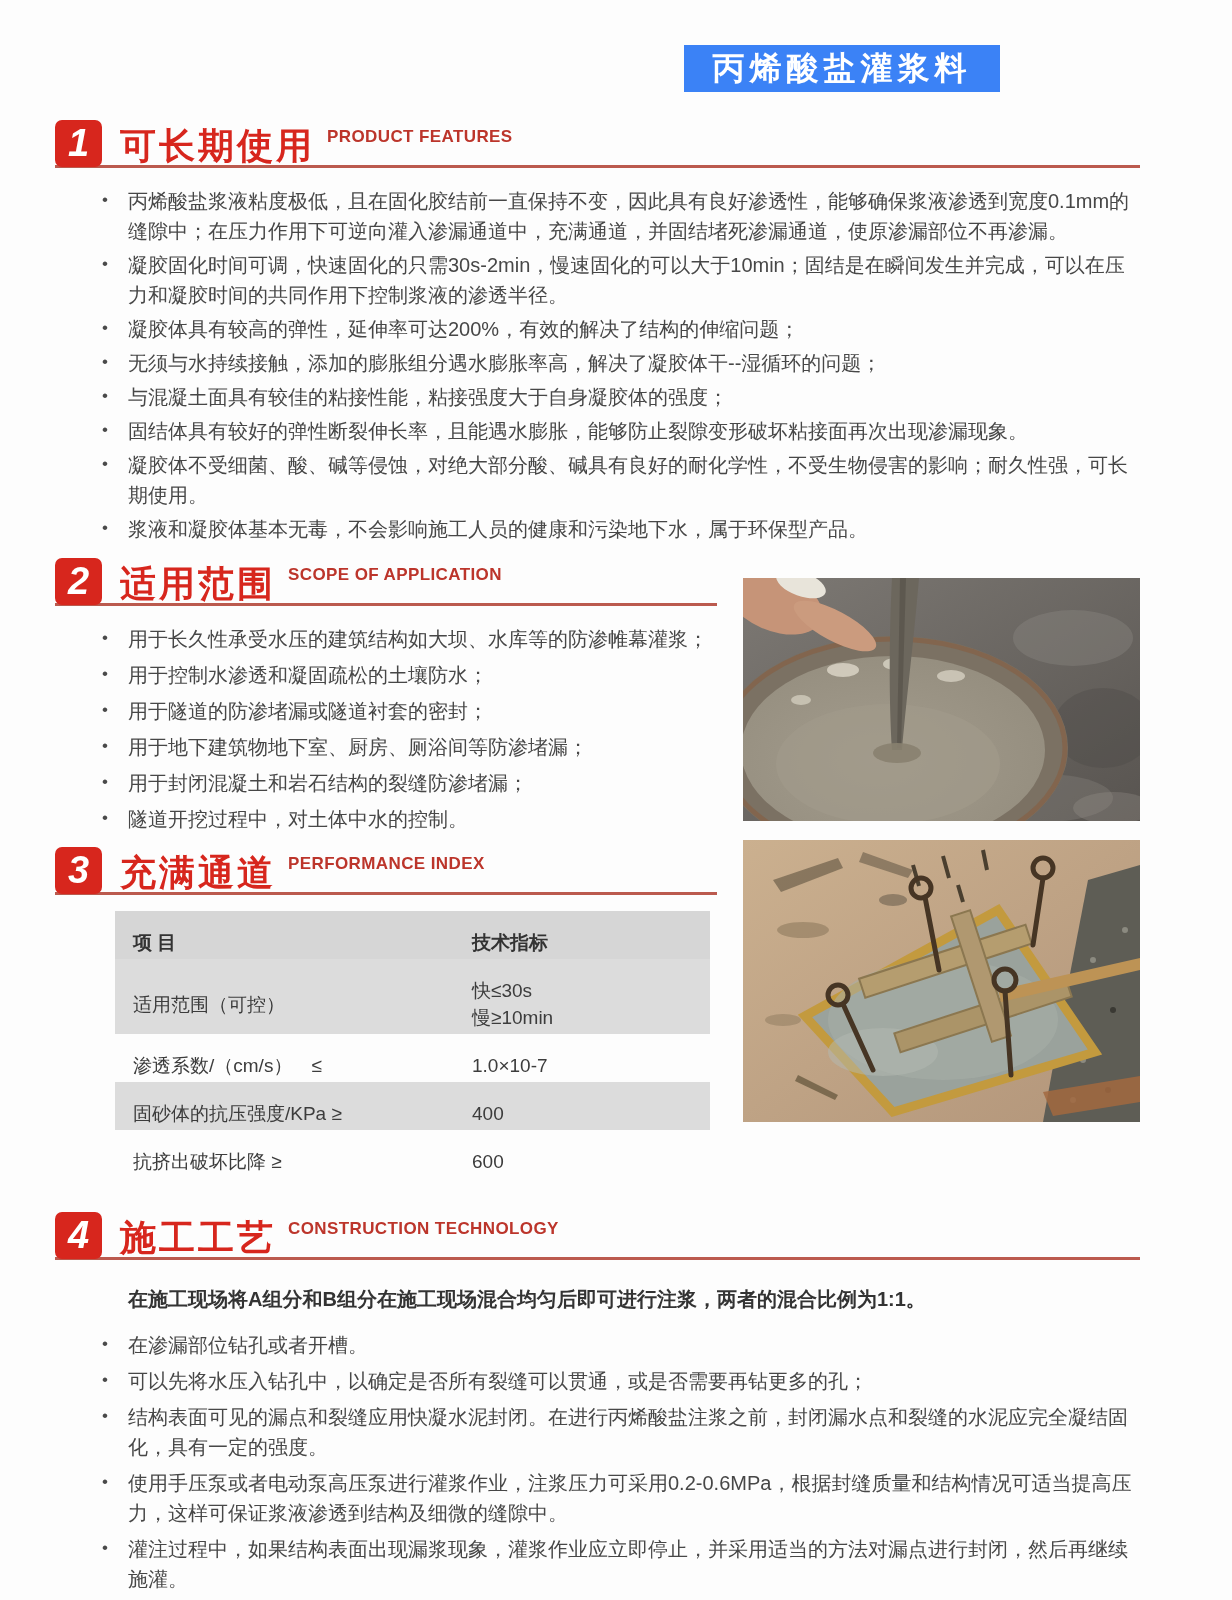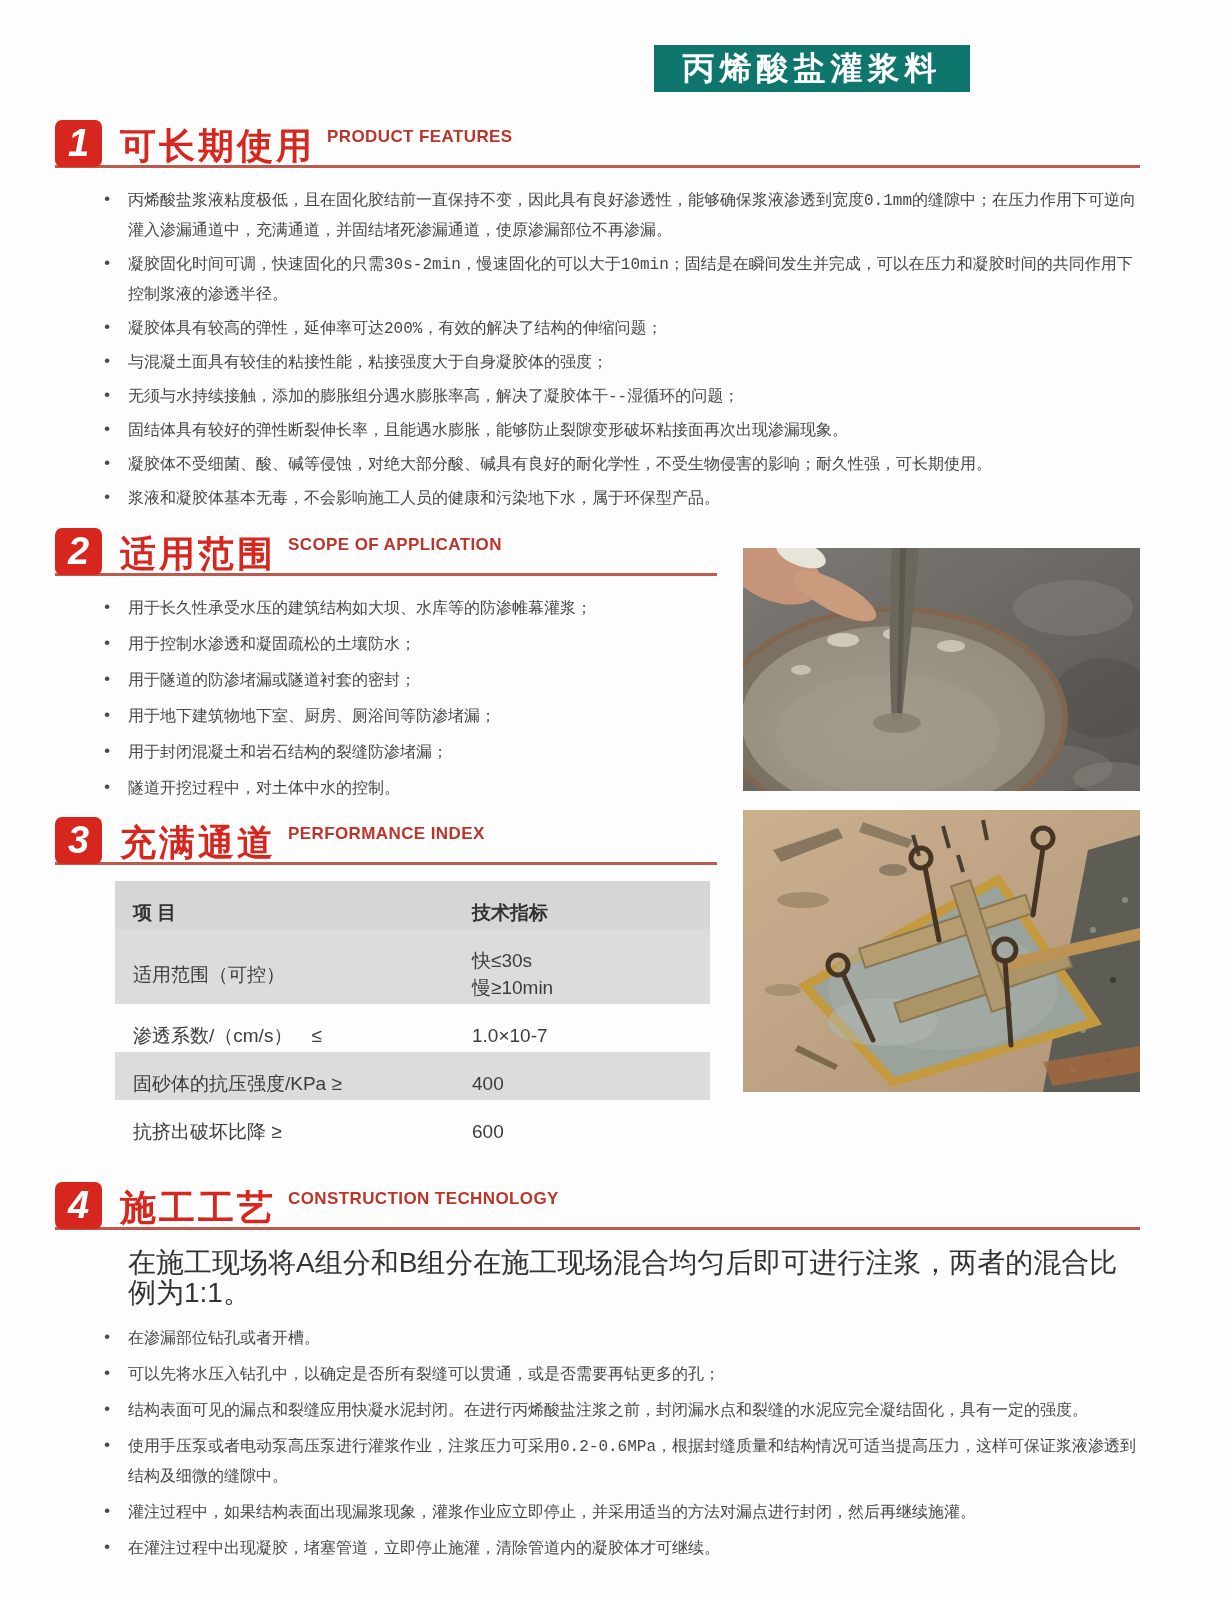--- a/index.html
+++ b/index.html
@@ -1,32 +1,32 @@
 <!DOCTYPE html>
 <html><head>
 <meta charset="utf-8">
 <style>
   html,body{margin:0;padding:0;background:#ffffff;}
   .page{position:relative;width:1232px;height:1600px;background:#fdfdfd;overflow:hidden;
         font-family:"Liberation Sans","DejaVu Sans",sans-serif;color:#474747;}
   
-  .banner{position:absolute;left:654px;top:45px;width:316px;height:47px;background:#0f766e;
+  .banner{position:absolute;left:684px;top:45px;width:316px;height:47px;background:#3b82f6;
           color:#ffffff;font-size:32px;font-weight:700;letter-spacing:5px;
           display:flex;align-items:center;justify-content:center;}
   .content{padding:0 92px 0 55px;}
   
   .sec-header{display:flex;align-items:flex-end;border-bottom:3px solid #bb5a4e;position:relative;}
   .badge{flex:0 0 auto;width:47px;height:47px;background:#d7261d;border-radius:7px;color:#ffffff;
          font-size:38px;font-weight:800;font-style:italic;line-height:47px;text-align:center;
          margin-bottom:-2px;}
   .zh{font-size:36px;font-weight:700;color:#d7261d;letter-spacing:3px;margin-left:18px;line-height:1.05;}
   .en{font-size:17px;font-weight:700;color:#bc352b;margin-left:12px;padding-bottom:18px;letter-spacing:0.4px;}
   
   .bullets{list-style:none;margin:18px 0 0 0;padding:0 0 0 73px;}
-  .bullets li{position:relative;font-size:16px;line-height:30px;margin-bottom:4px;font-family:Liberation Mono, monospace;}
+  .bullets li{position:relative;font-size:20px;line-height:30px;margin-bottom:4px;}
   .bullets li::before{content:"•";position:absolute;left:-26px;top:-1px;color:#4a4a4a;font-size:17px;}
   .sec1{margin-top:120px;}
   
   .sec2{position:relative;margin-top:14px;min-height:289px;}
   .sec2 .left{width:675px;}
   .sec2 .sec-header{width:662px;}
   .sec2 .bullets{margin-top:20px;}
   .sec2 .bullets li{line-height:26px;margin-bottom:10px;}
   .photo{position:absolute;display:block;}
   .photo1{top:20px;right:0;width:397px;height:243px;}
@@ -35,21 +35,21 @@
   .sec3 .sec-header{width:662px;}
   .photo2{top:-7px;right:0;width:397px;height:282px;}
   
   .perf-table{border-collapse:collapse;width:595px;margin:16px 0 0 60px;color:#3c3c3c;}
   .perf-table th,.perf-table td{text-align:left;font-size:19px;line-height:27px;
         padding:18px 0 3px 18px;vertical-align:middle;font-weight:400;}
   .perf-table th{font-weight:700;background:#d6d6d6;color:#333333;}
   .perf-table tr.shade td{background:#dcdcdc;}
   
   .sec4{margin-top:34px;}
-  .intro{margin:18px 0 10px 73px;font-weight:400;color:#333333;font-size:28px;line-height:30px;}
+  .intro{margin:24px 0 10px 73px;font-weight:700;color:#333333;font-size:20px;line-height:30px;}
   .sec4 .bullets{margin-top:16px;}
   .sec4 .bullets li{margin-bottom:6px;}
 </style>
 </head>
 <body>
 
 <div class="page">
   <div class="banner">丙烯酸盐灌浆料</div>
 
   <div class="content">
@@ -57,22 +57,22 @@
     <section class="sec1">
       <header class="sec-header">
         <span class="badge">1</span>
         <span class="zh">可长期使用</span>
         <span class="en">PRODUCT FEATURES</span>
       </header>
       <ul class="bullets">
         <li>丙烯酸盐浆液粘度极低，且在固化胶结前一直保持不变，因此具有良好渗透性，能够确保浆液渗透到宽度0.1mm的缝隙中；在压力作用下可逆向灌入渗漏通道中，充满通道，并固结堵死渗漏通道，使原渗漏部位不再渗漏。</li>
         <li>凝胶固化时间可调，快速固化的只需30s-2min，慢速固化的可以大于10min；固结是在瞬间发生并完成，可以在压力和凝胶时间的共同作用下控制浆液的渗透半径。</li>
         <li>凝胶体具有较高的弹性，延伸率可达200%，有效的解决了结构的伸缩问题；</li>
+        <li>无须与水持续接触，添加的膨胀组分遇水膨胀率高，解决了凝胶体干--湿循环的问题；</li>
         <li>与混凝土面具有较佳的粘接性能，粘接强度大于自身凝胶体的强度；</li>
-        <li>无须与水持续接触，添加的膨胀组分遇水膨胀率高，解决了凝胶体干--湿循环的问题；</li>
         <li>固结体具有较好的弹性断裂伸长率，且能遇水膨胀，能够防止裂隙变形破坏粘接面再次出现渗漏现象。</li>
         <li>凝胶体不受细菌、酸、碱等侵蚀，对绝大部分酸、碱具有良好的耐化学性，不受生物侵害的影响；耐久性强，可长期使用。</li>
         <li>浆液和凝胶体基本无毒，不会影响施工人员的健康和污染地下水，属于环保型产品。</li>
       </ul>
     </section>
 
     <section class="sec2">
       <div class="left">
         <header class="sec-header">
           <span class="badge">2</span>

